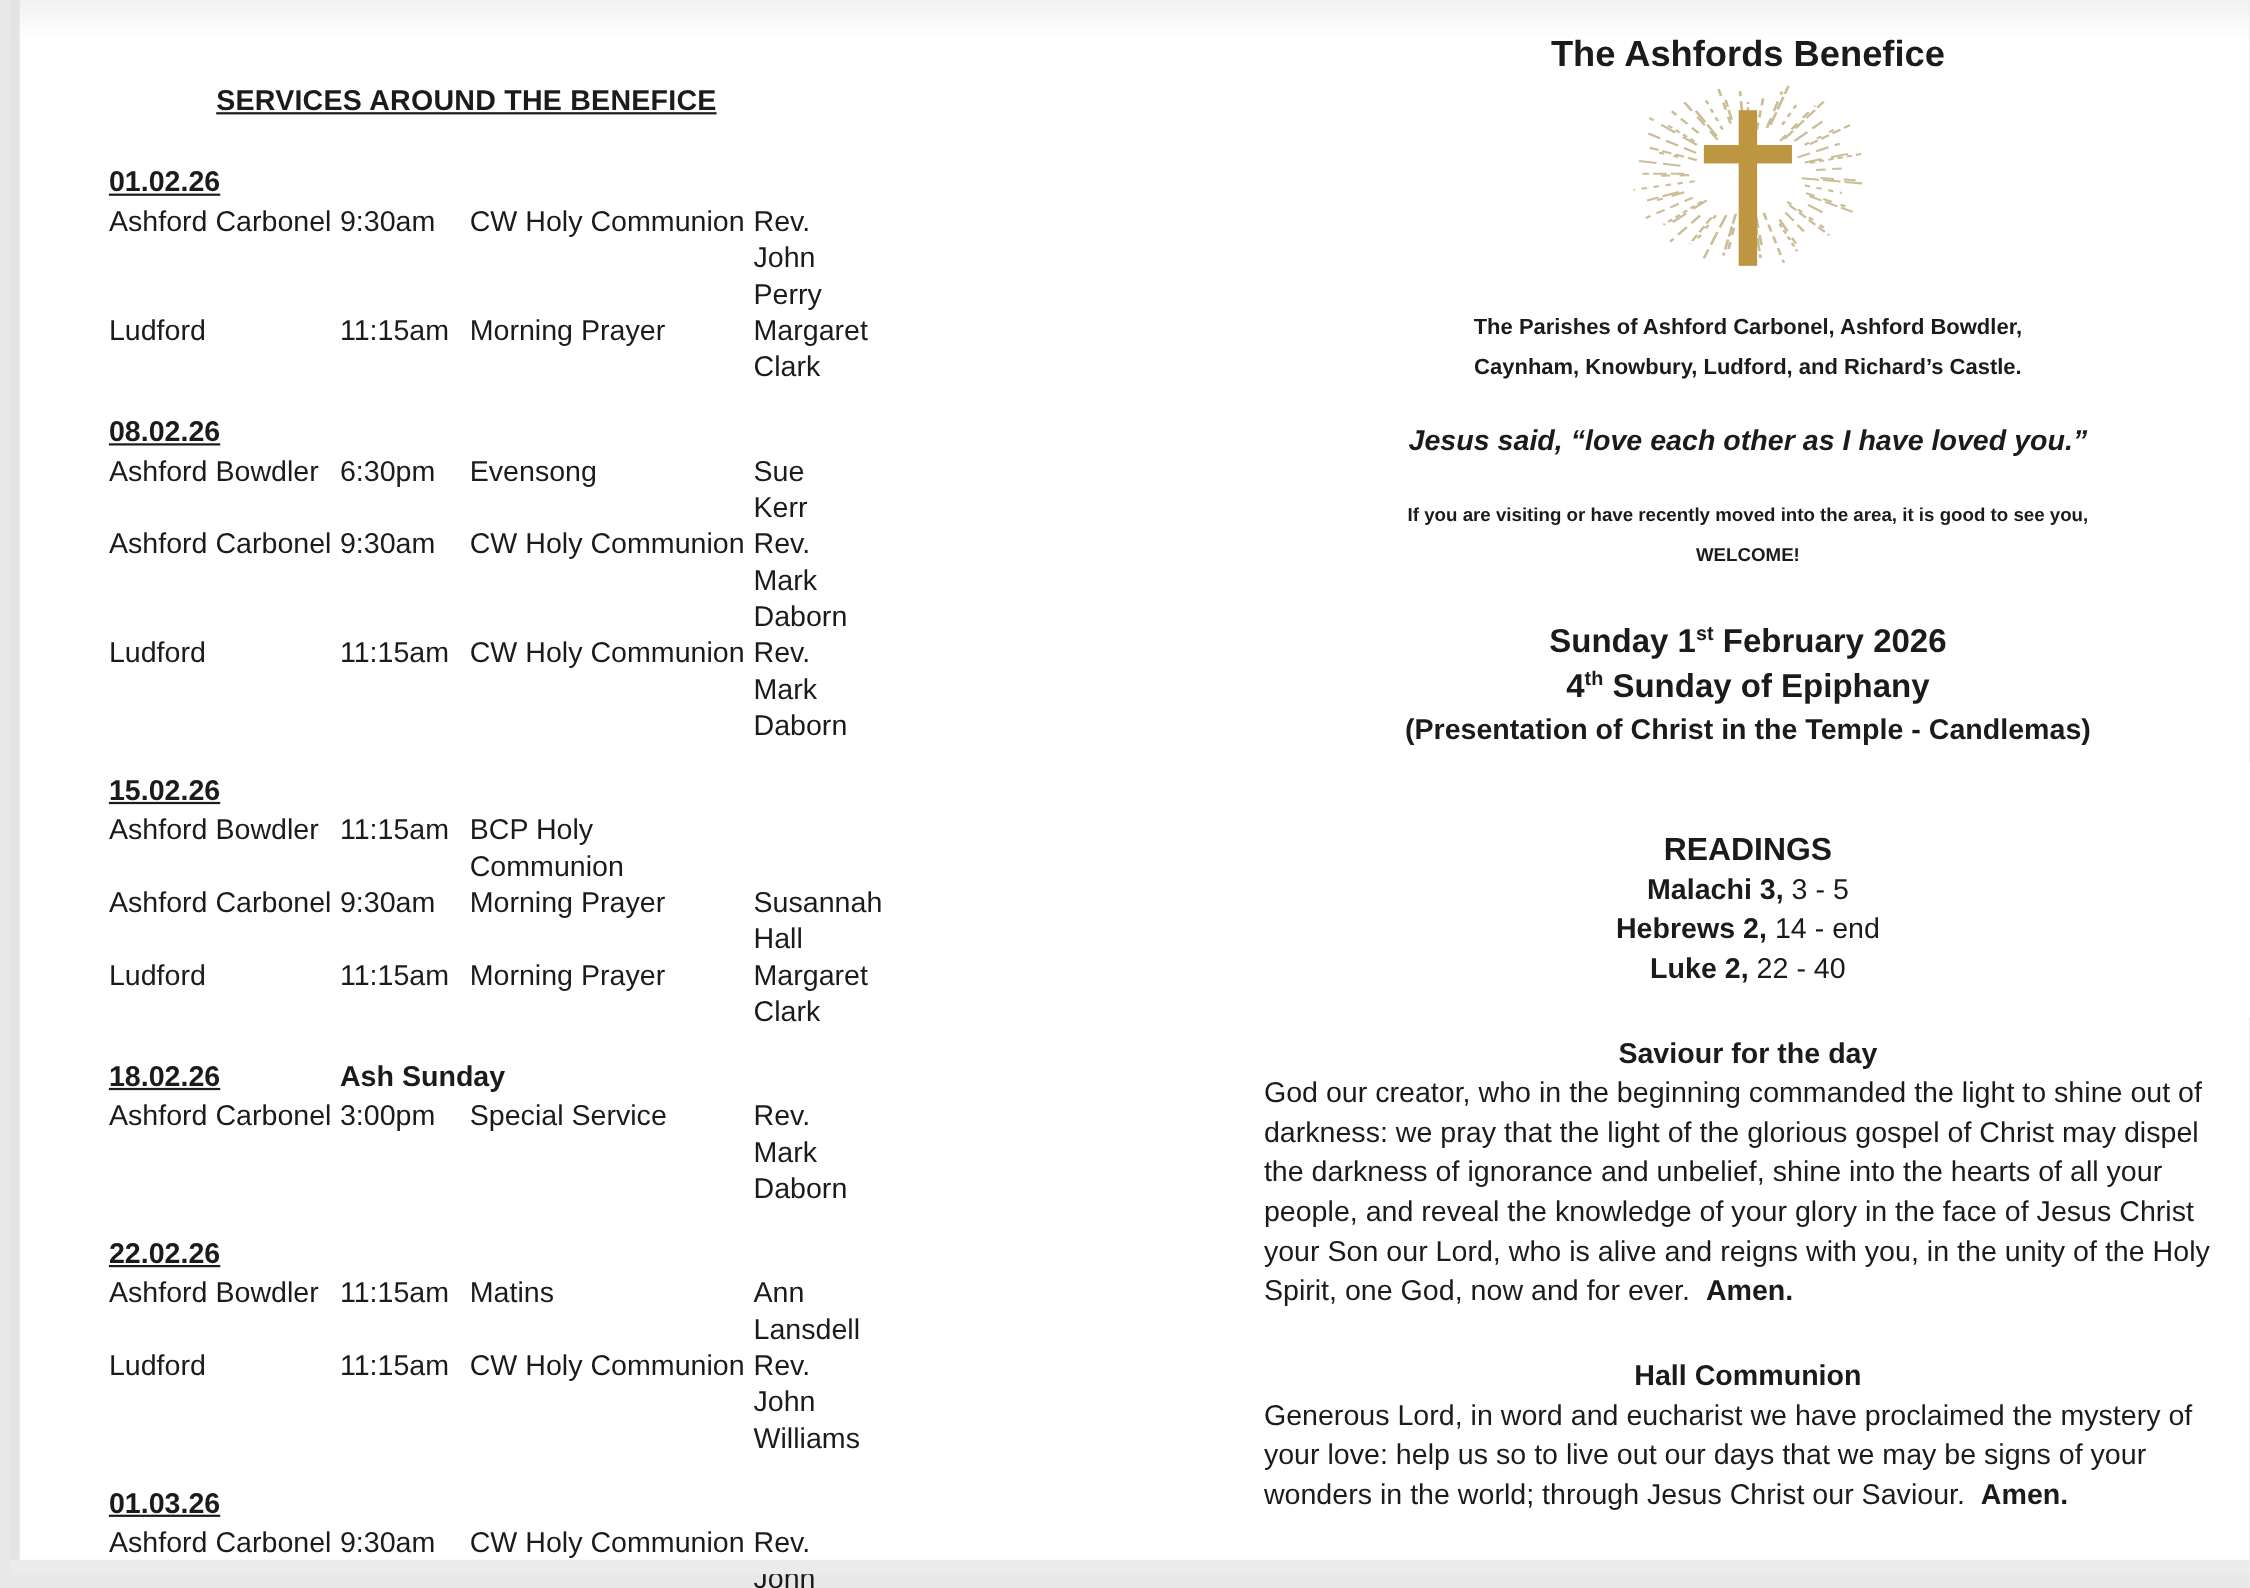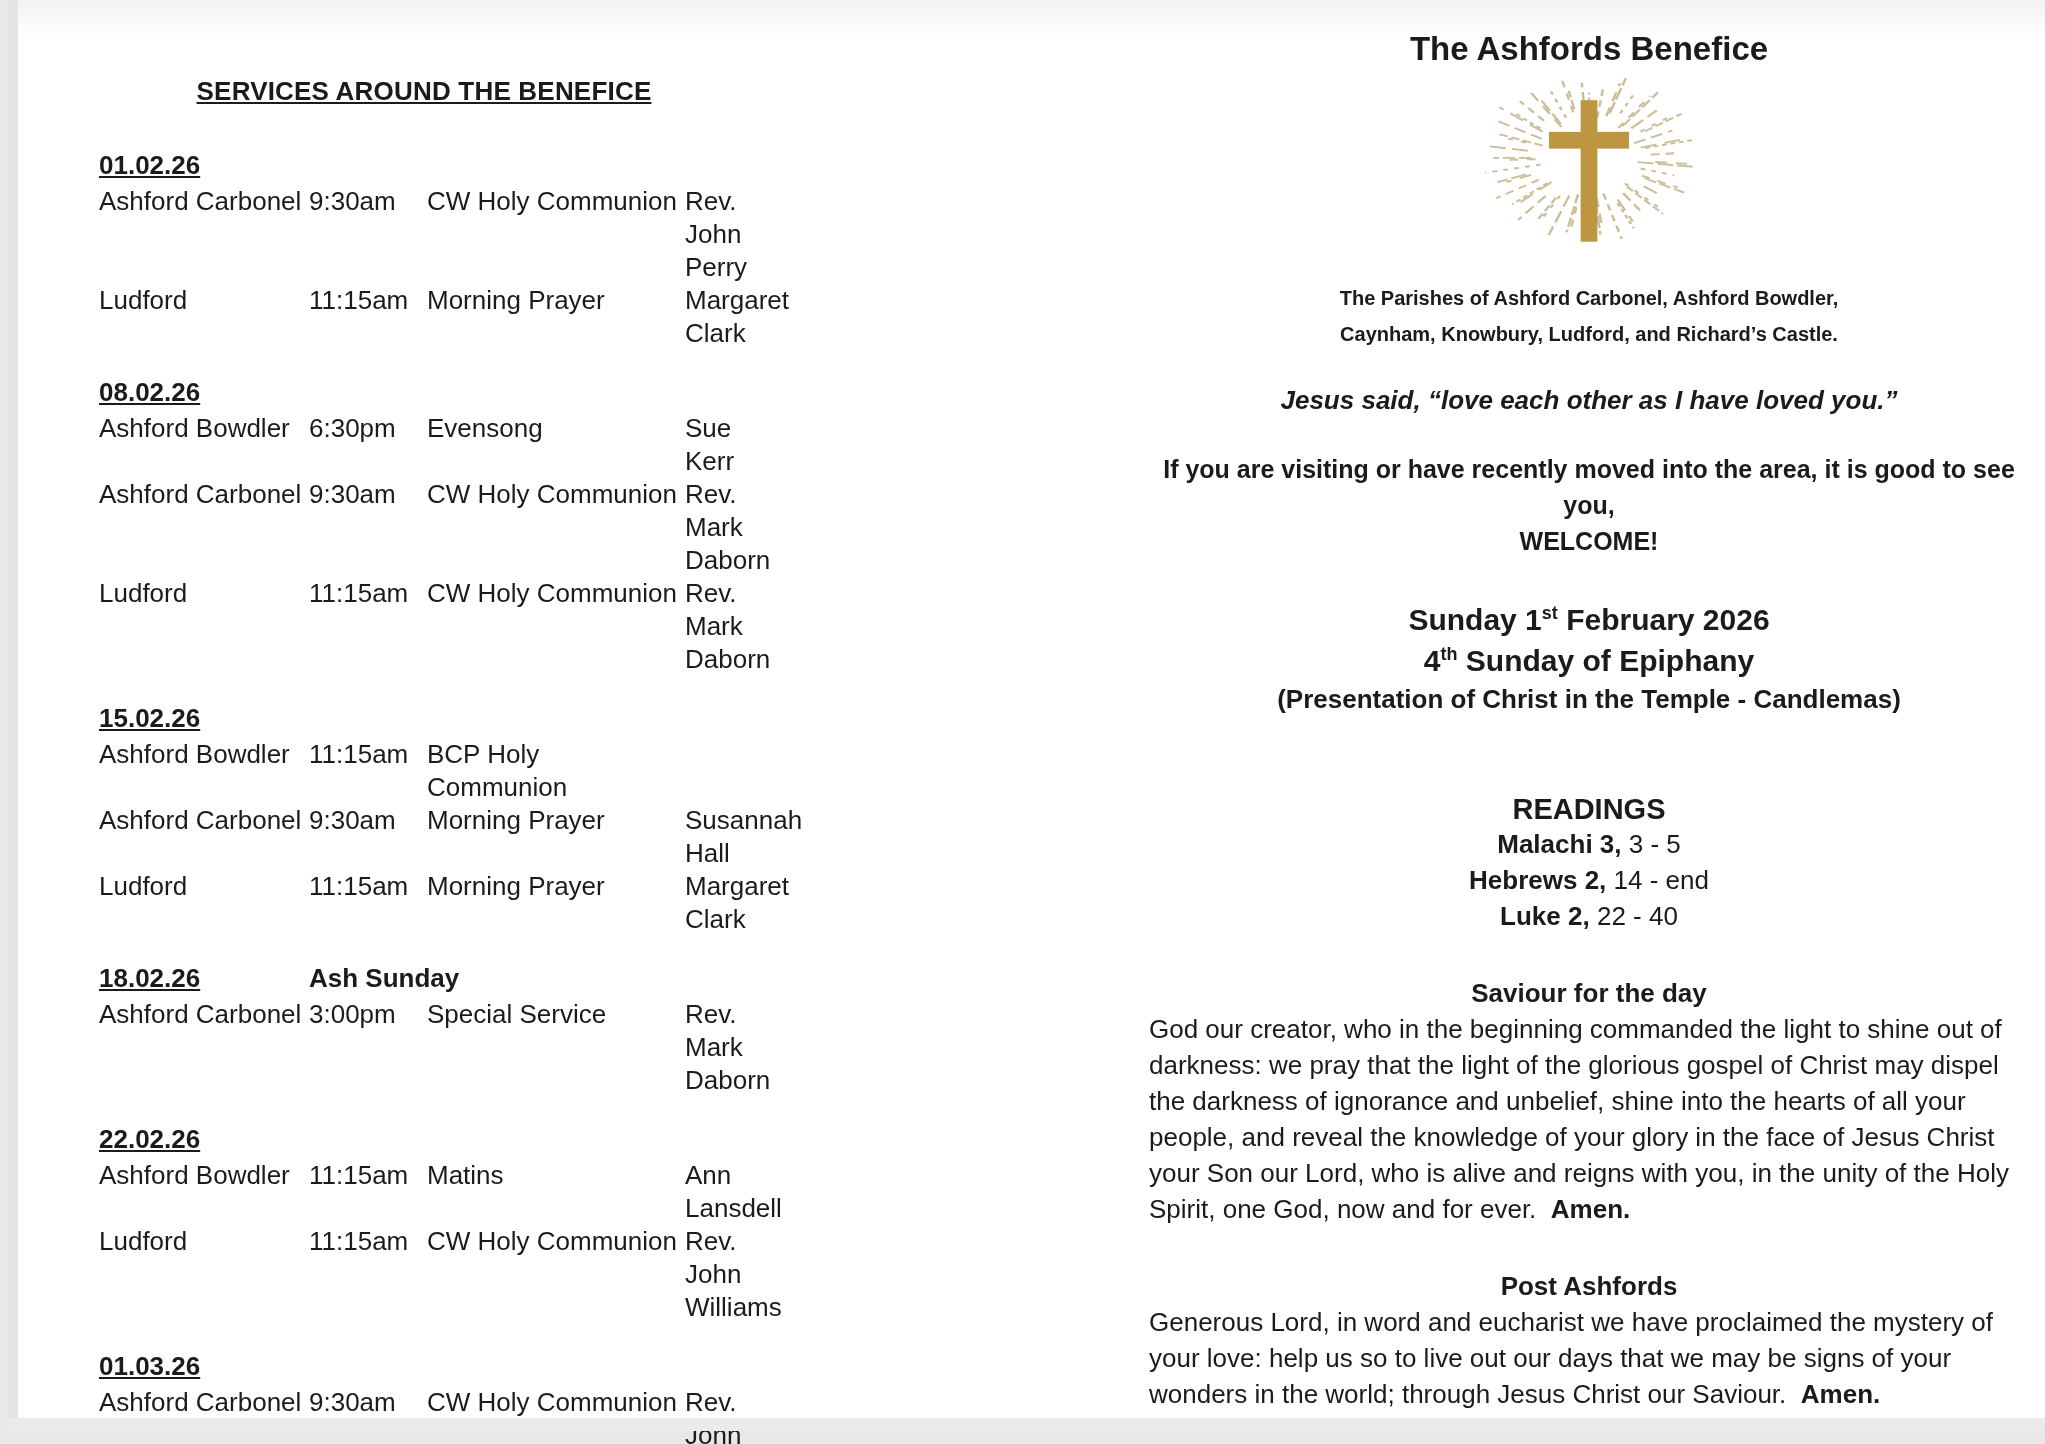--- a/index.html
+++ b/index.html
@@ -38,21 +38,21 @@
   .svc-date-line { margin-bottom:3px; }
   .svc-date { font-weight:700; text-decoration:underline; }
   .svc-note { grid-column:2 / 5; font-weight:700; }
 
   
   .right-col { position:absolute; left:1140px; top:0; width:880px; text-align:center; }
   .benefice-title { margin-top:30px; font-size:33px; font-weight:700; }
   .cross-wrap { margin-top:4px; height:196px; display:flex; justify-content:center; }
   .parishes { margin-top:12px; font-size:20px; font-weight:700; line-height:36px; }
   .quote { margin-top:33px; font-size:26px; font-weight:700; font-style:italic; }
-  .welcome { margin-top:35px; font-size:25px; font-weight:700; line-height:36px; }
+  .welcome { margin-top:35px; font-size:17px; font-weight:700; line-height:36px; }
   .sunday-block { margin-top:40px; }
   .sunday-l1, .sunday-l2 { font-size:30px; font-weight:700; line-height:41px; }
   .sunday-l3 { font-size:26px; font-weight:700; line-height:36px; }
   sup { font-size:.6em; vertical-align:super; line-height:0; }
   .readings-heading { margin-top:76px; font-size:29px; font-weight:700; }
   .reading-line { font-size:26px; line-height:36px; }
   .reading-ref { font-weight:700; }
   .prayer-heading { margin-top:42px; font-size:26px; font-weight:700; line-height:34px; margin-bottom:1px; }
   .prayer-body { text-align:left; font-size:26px; line-height:36px; }
   .amen { font-weight:700; }
@@ -278,21 +278,21 @@
       <div class="readings-heading">READINGS</div>
       <div class="reading-line"><span class="reading-ref">Malachi 3,</span><span> 3 - 5</span></div>
       <div class="reading-line"><span class="reading-ref">Hebrews 2,</span><span> 14 - end</span></div>
       <div class="reading-line"><span class="reading-ref">Luke 2,</span><span> 22 - 40</span></div>
 
       <div class="prayer-heading">Saviour for the day</div>
       <div class="prayer-body">
         <span>God our creator, who in the beginning commanded the light to shine out of darkness: we pray that the light of the glorious gospel of Christ may dispel the darkness of ignorance and unbelief, shine into the hearts of all your people, and reveal the knowledge of your glory in the face of Jesus Christ your Son our Lord, who is alive and reigns with you, in the unity of the Holy Spirit, one God, now and for ever.</span>&nbsp; <span class="amen">Amen.</span>
       </div>
 
-      <div class="prayer-heading">Post Ashfords</div>
+      <div class="prayer-heading">Hall Communion</div>
       <div class="prayer-body">
         <span>Generous Lord, in word and eucharist we have proclaimed the mystery of your love: help us so to live out our days that we may be signs of your wonders in the world; through Jesus Christ our Saviour.</span>&nbsp; <span class="amen">Amen.</span>
       </div>
     </div>
 
     <div class="edge-left"></div>
     <div class="edge-bottom"></div>
   </div>
 </div>
 

